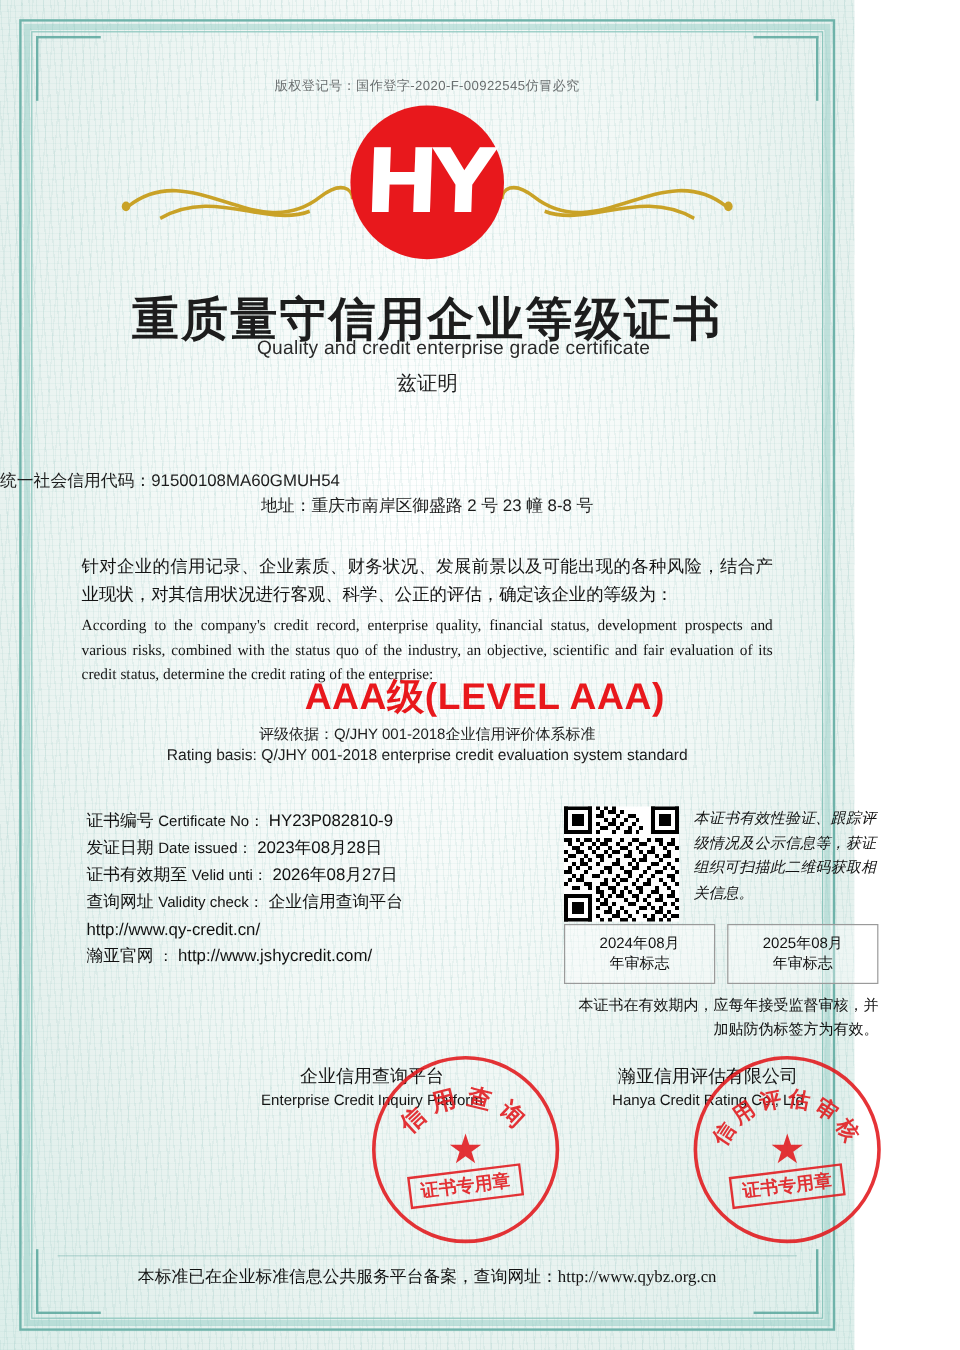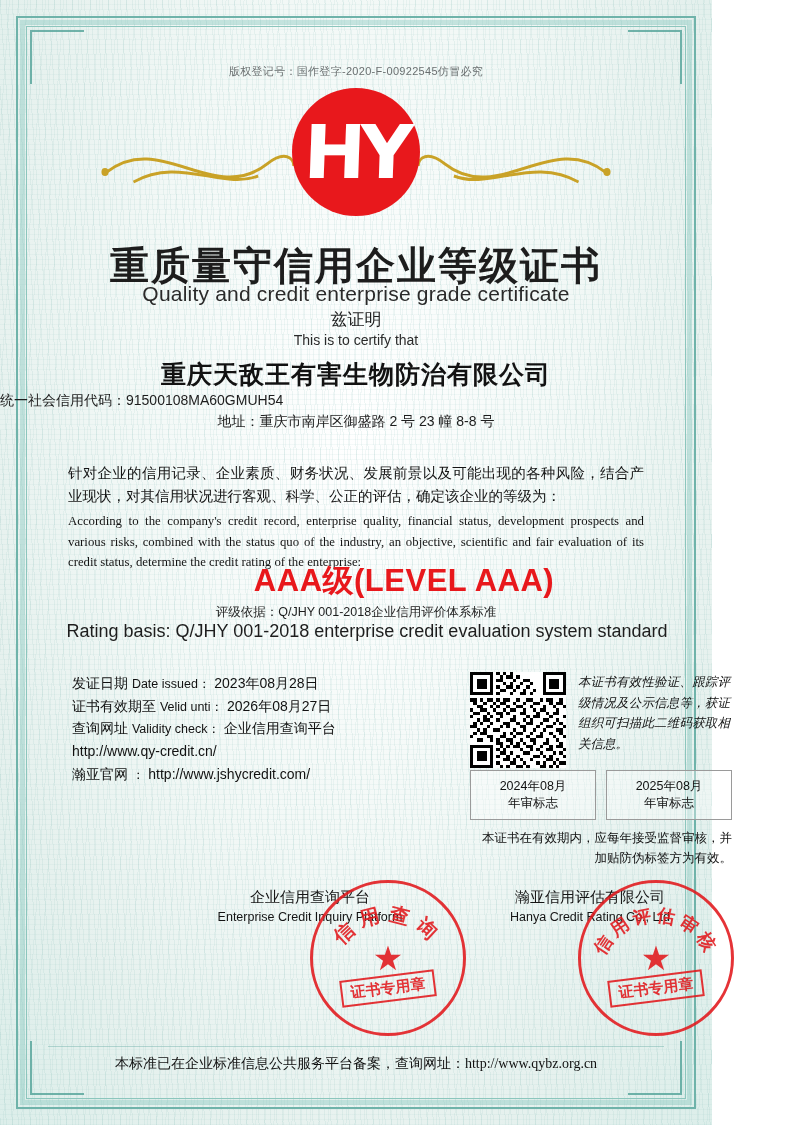--- a/index.html
+++ b/index.html
@@ -81,21 +81,21 @@
     transform:skewX(-2deg);
   }
 
   .title-cn{
     position:absolute;top:239px;left:0;width:100%;
     text-align:center;font-size:39px;font-weight:bold;color:#1d1d1d;
     letter-spacing:2px;
   }
   .title-en{
     position:absolute;top:282px;left:0;width:100%;
-    text-align:center;font-size:21px;color:#2a2a2a;letter-spacing:.2px;
+    text-align:center;font-size:16px;color:#2a2a2a;letter-spacing:.2px;padding-left:22px;
   }
   .certify-cn{
     position:absolute;top:308px;left:0;width:100%;
     text-align:center;font-size:17px;color:#1d1d1d;
   }
   .certify-en{
     position:absolute;top:332px;left:0;width:100%;
     text-align:center;font-size:14px;color:#2a2a2a;
   }
   .company{
@@ -123,22 +123,22 @@
     position:absolute;top:560px;left:0;width:100%;
     text-align:center;font-size:31px;font-weight:bold;color:#e8181c;
     letter-spacing:.5px;
     padding-left:48px;
   }
   .basis-cn{
     position:absolute;top:604px;left:0;width:100%;
     text-align:center;font-size:12.5px;color:#1d1d1d;
   }
   .basis-en{
-    position:absolute;top:621px;left:11px;width:100%;
-    text-align:center;font-size:18px;color:#1d1d1d;
+    position:absolute;top:621px;left:0;width:100%;
+    text-align:center;font-size:13px;color:#1d1d1d;
   }
 
   .details{
     position:absolute;left:72px;top:672px;width:390px;
     font-size:14px;color:#111;line-height:1.62;
   }
   .details .row{white-space:nowrap;}
   .details .lbl-cn{}
   .details .lbl-en{font-size:12.5px;}
   .details .val{}
@@ -243,36 +243,39 @@
   <div class="logo-wrap">
     <div class="seal-circle">
       <span class="seal-letter">HY</span>
     </div>
   </div>
 
   <div class="title-cn">重质量守信用企业等级证书</div>
   <div class="title-en">Quality and credit enterprise grade certificate</div>
 
   <div class="certify-cn">兹证明</div>
-  <div class="certify-en">This is to certify that</div>
-
-  <div class="company">重庆天敌王有害生物防治有限公司</div>
+
   <div class="code-line">统一社会信用代码：91500108MA60GMUH54</div>
   <div class="addr-line">地址：重庆市南岸区御盛路 2 号 23 幢 8-8 号</div>
 
   <div class="para">
     <span class="cn">针对企业的信用记录、企业素质、财务状况、发展前景以及可能出现的各种风险，结合产业现状，对其信用状况进行客观、科学、公正的评估，确定该企业的等级为：</span>
     <span class="en">According to the company's credit record, enterprise quality, financial status, development prospects and various risks, combined with the status quo of the industry, an objective, scientific and fair evaluation of its credit status, determine the credit rating of the enterprise:</span>
   </div>
 
   <div class="level">AAA级(LEVEL AAA)</div>
   <div class="basis-cn">评级依据：Q/JHY 001-2018企业信用评价体系标准</div>
   <div class="basis-en">Rating basis: Q/JHY 001-2018 enterprise credit evaluation system standard</div>
 
   <div class="details">
+    <div class="row">
+      <span class="lbl-cn">证书编号</span>
+      <span class="lbl-en">Certificate No：</span>
+      <span class="val">HY23P082810-9</span>
+    </div>
     <div class="row">
       <span class="lbl-cn">发证日期</span>
       <span class="lbl-en">Date issued：</span>
       <span class="val">2023年08月28日</span>
     </div>
     <div class="row">
       <span class="lbl-cn">证书有效期至</span>
       <span class="lbl-en">Velid unti：</span>
       <span class="val">2026年08月27日</span>
     </div>

